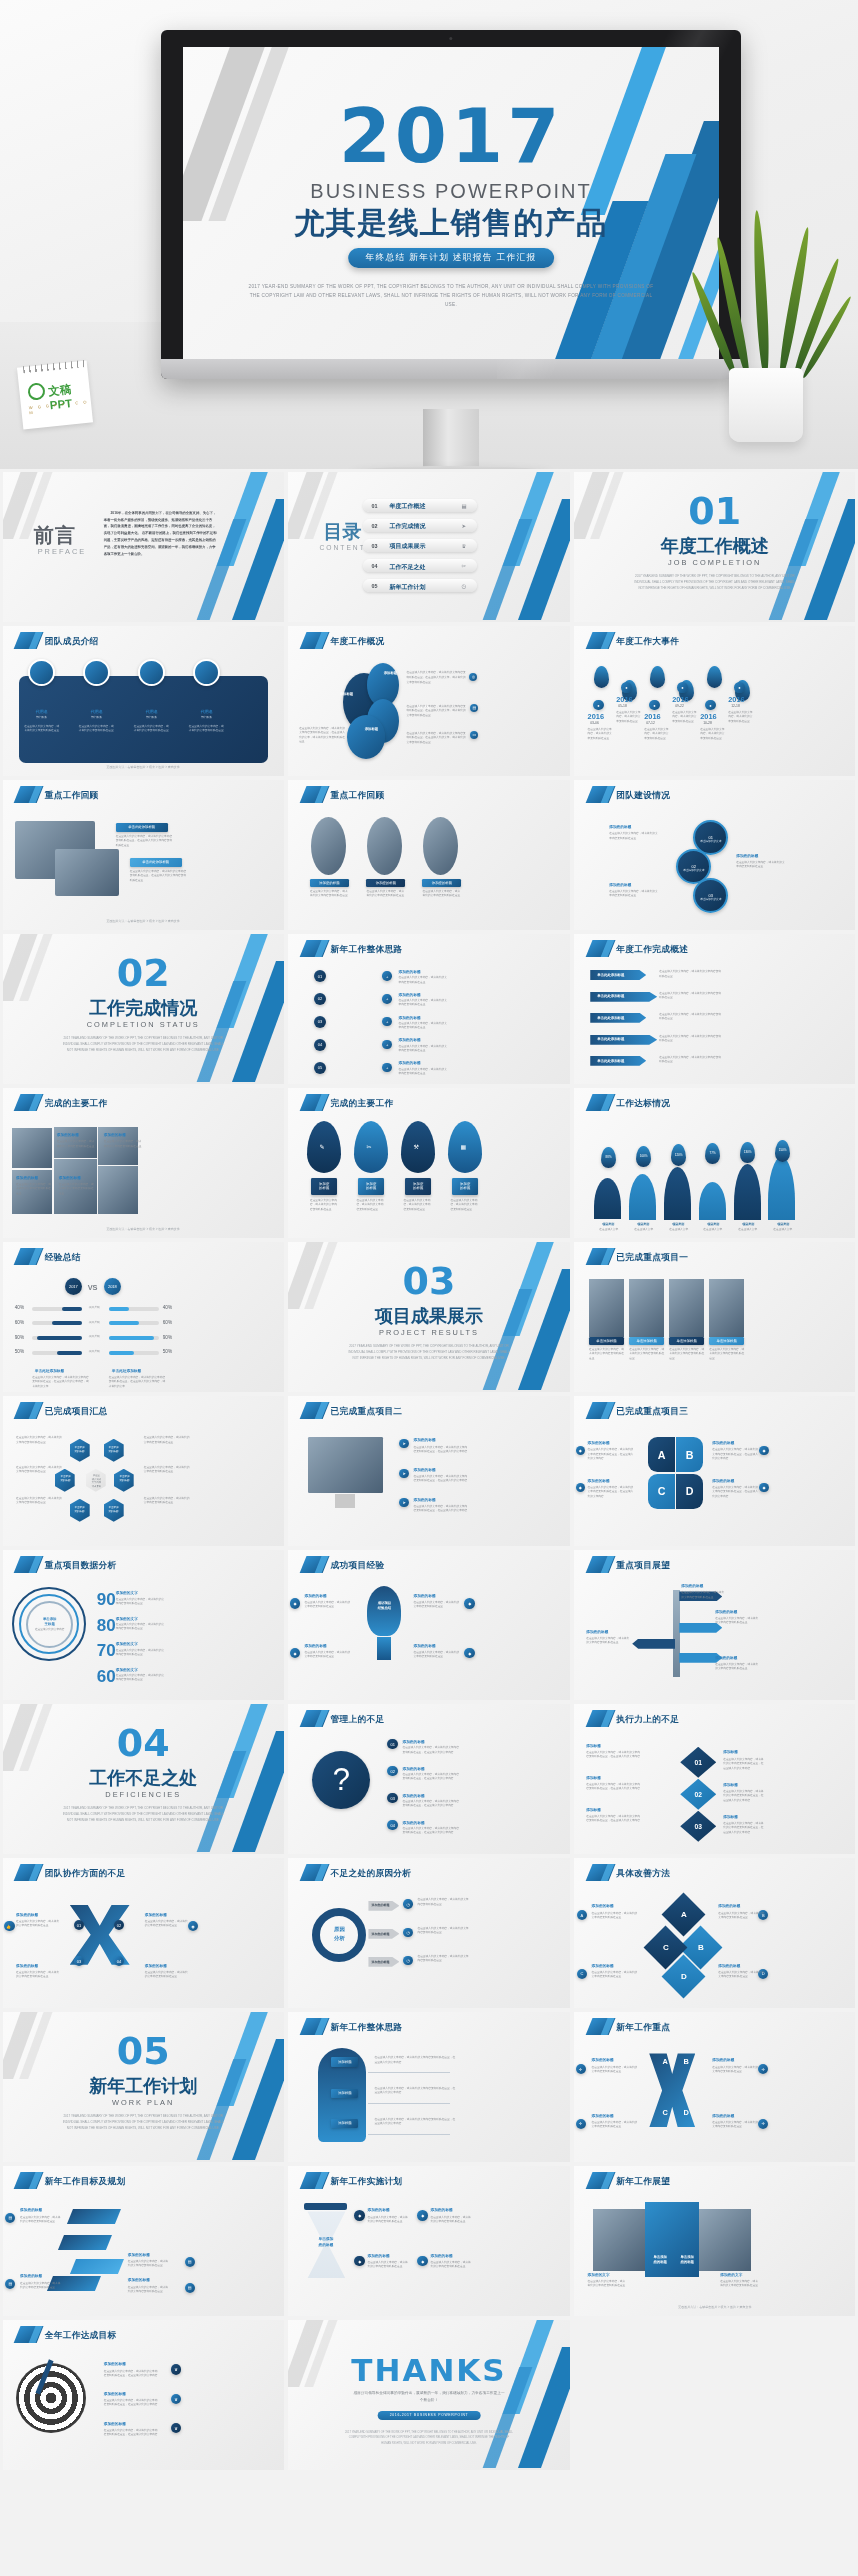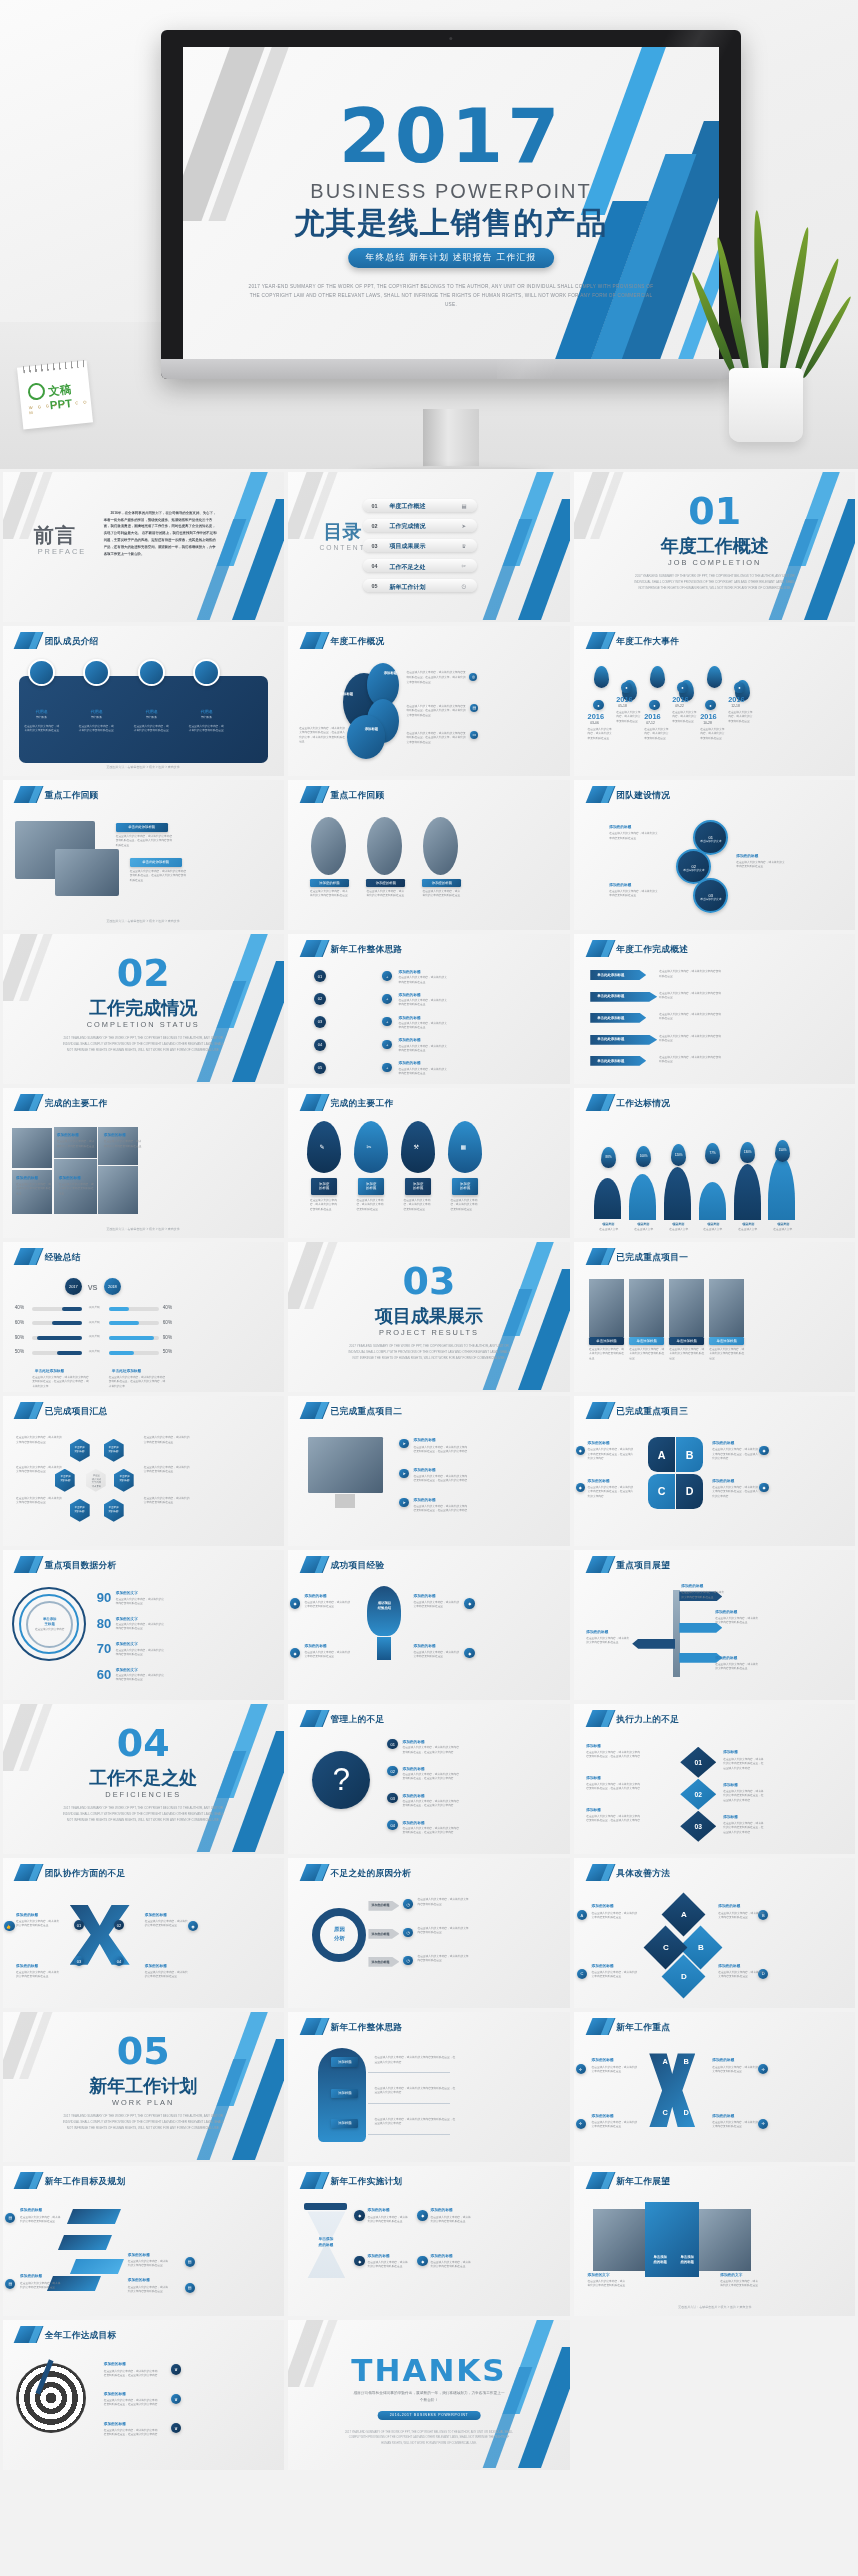--- a/index.html
+++ b/index.html
@@ -112,21 +112,21 @@
   .ph { position:absolute; background:linear-gradient(135deg,#93a7b8,#4a6075); }
   .note { position:absolute; left:0; right:0; bottom:2.7px; text-align:center; font-size:3px; color:#9aa0a6;}
   .drop{ position:absolute; width:14.8px;height:21.5px; background:linear-gradient(180deg,#2d8cc9,#143f68);
          border-radius:50% 50% 50% 50% / 62% 62% 38% 38%; box-shadow:0 1.3px 3.4px rgba(0,0,0,.2);}
   .bar { position:absolute; height:4.7px; border-radius:2px; }
   .arw { position:absolute; height:10px; background:linear-gradient(90deg,#1d5180,#2f8ccb); }
   .hex { position:absolute; width:20px;height:23px; background:linear-gradient(135deg,#2b86c6,#15507f);
          clip-path:polygon(50% 0,100% 25%,100% 75%,50% 100%,0 75%,0 25%);}
   .vs  { position:absolute; font-size:7.4px; color:#7b8087; font-weight:700;}
   .pct { position:absolute; font-size:4.7px; color:#5b6169; }
-  .big-num{ position:absolute; font-size:13px; color:#2b7fbd; font-weight:700;}
+  .big-num{ position:absolute; font-size:17px; color:#2b7fbd; font-weight:700;}
   .thanks { position:absolute; left:50%; transform:translateX(-50%); top:32px; font-size:31px;
             font-weight:700; color:#2e90cf; letter-spacing:2px; font-family:"DejaVu Sans",sans-serif;}
   .thanks-sub{ position:absolute; left:50%; transform:translateX(-50%); top:70px; width:154px;
             text-align:center; font-size:3.7px; color:#7b8087; line-height:2;}
   .thanks-pill{position:absolute; left:50%; transform:translateX(-50%); top:91px;
             background:linear-gradient(180deg,#2a86c4,#1e6ba3); color:#fff; font-size:3.4px;
             padding:2.7px 12px; border-radius:6.7px; letter-spacing:0.7px;}
   .thanks-fine{position:absolute; left:50%; transform:translateX(-50%); top:110px; width:168px;
             text-align:center; font-size:2.7px; color:#a3a8ae; line-height:2.1;}
   .empty-cell{ background:transparent; }

